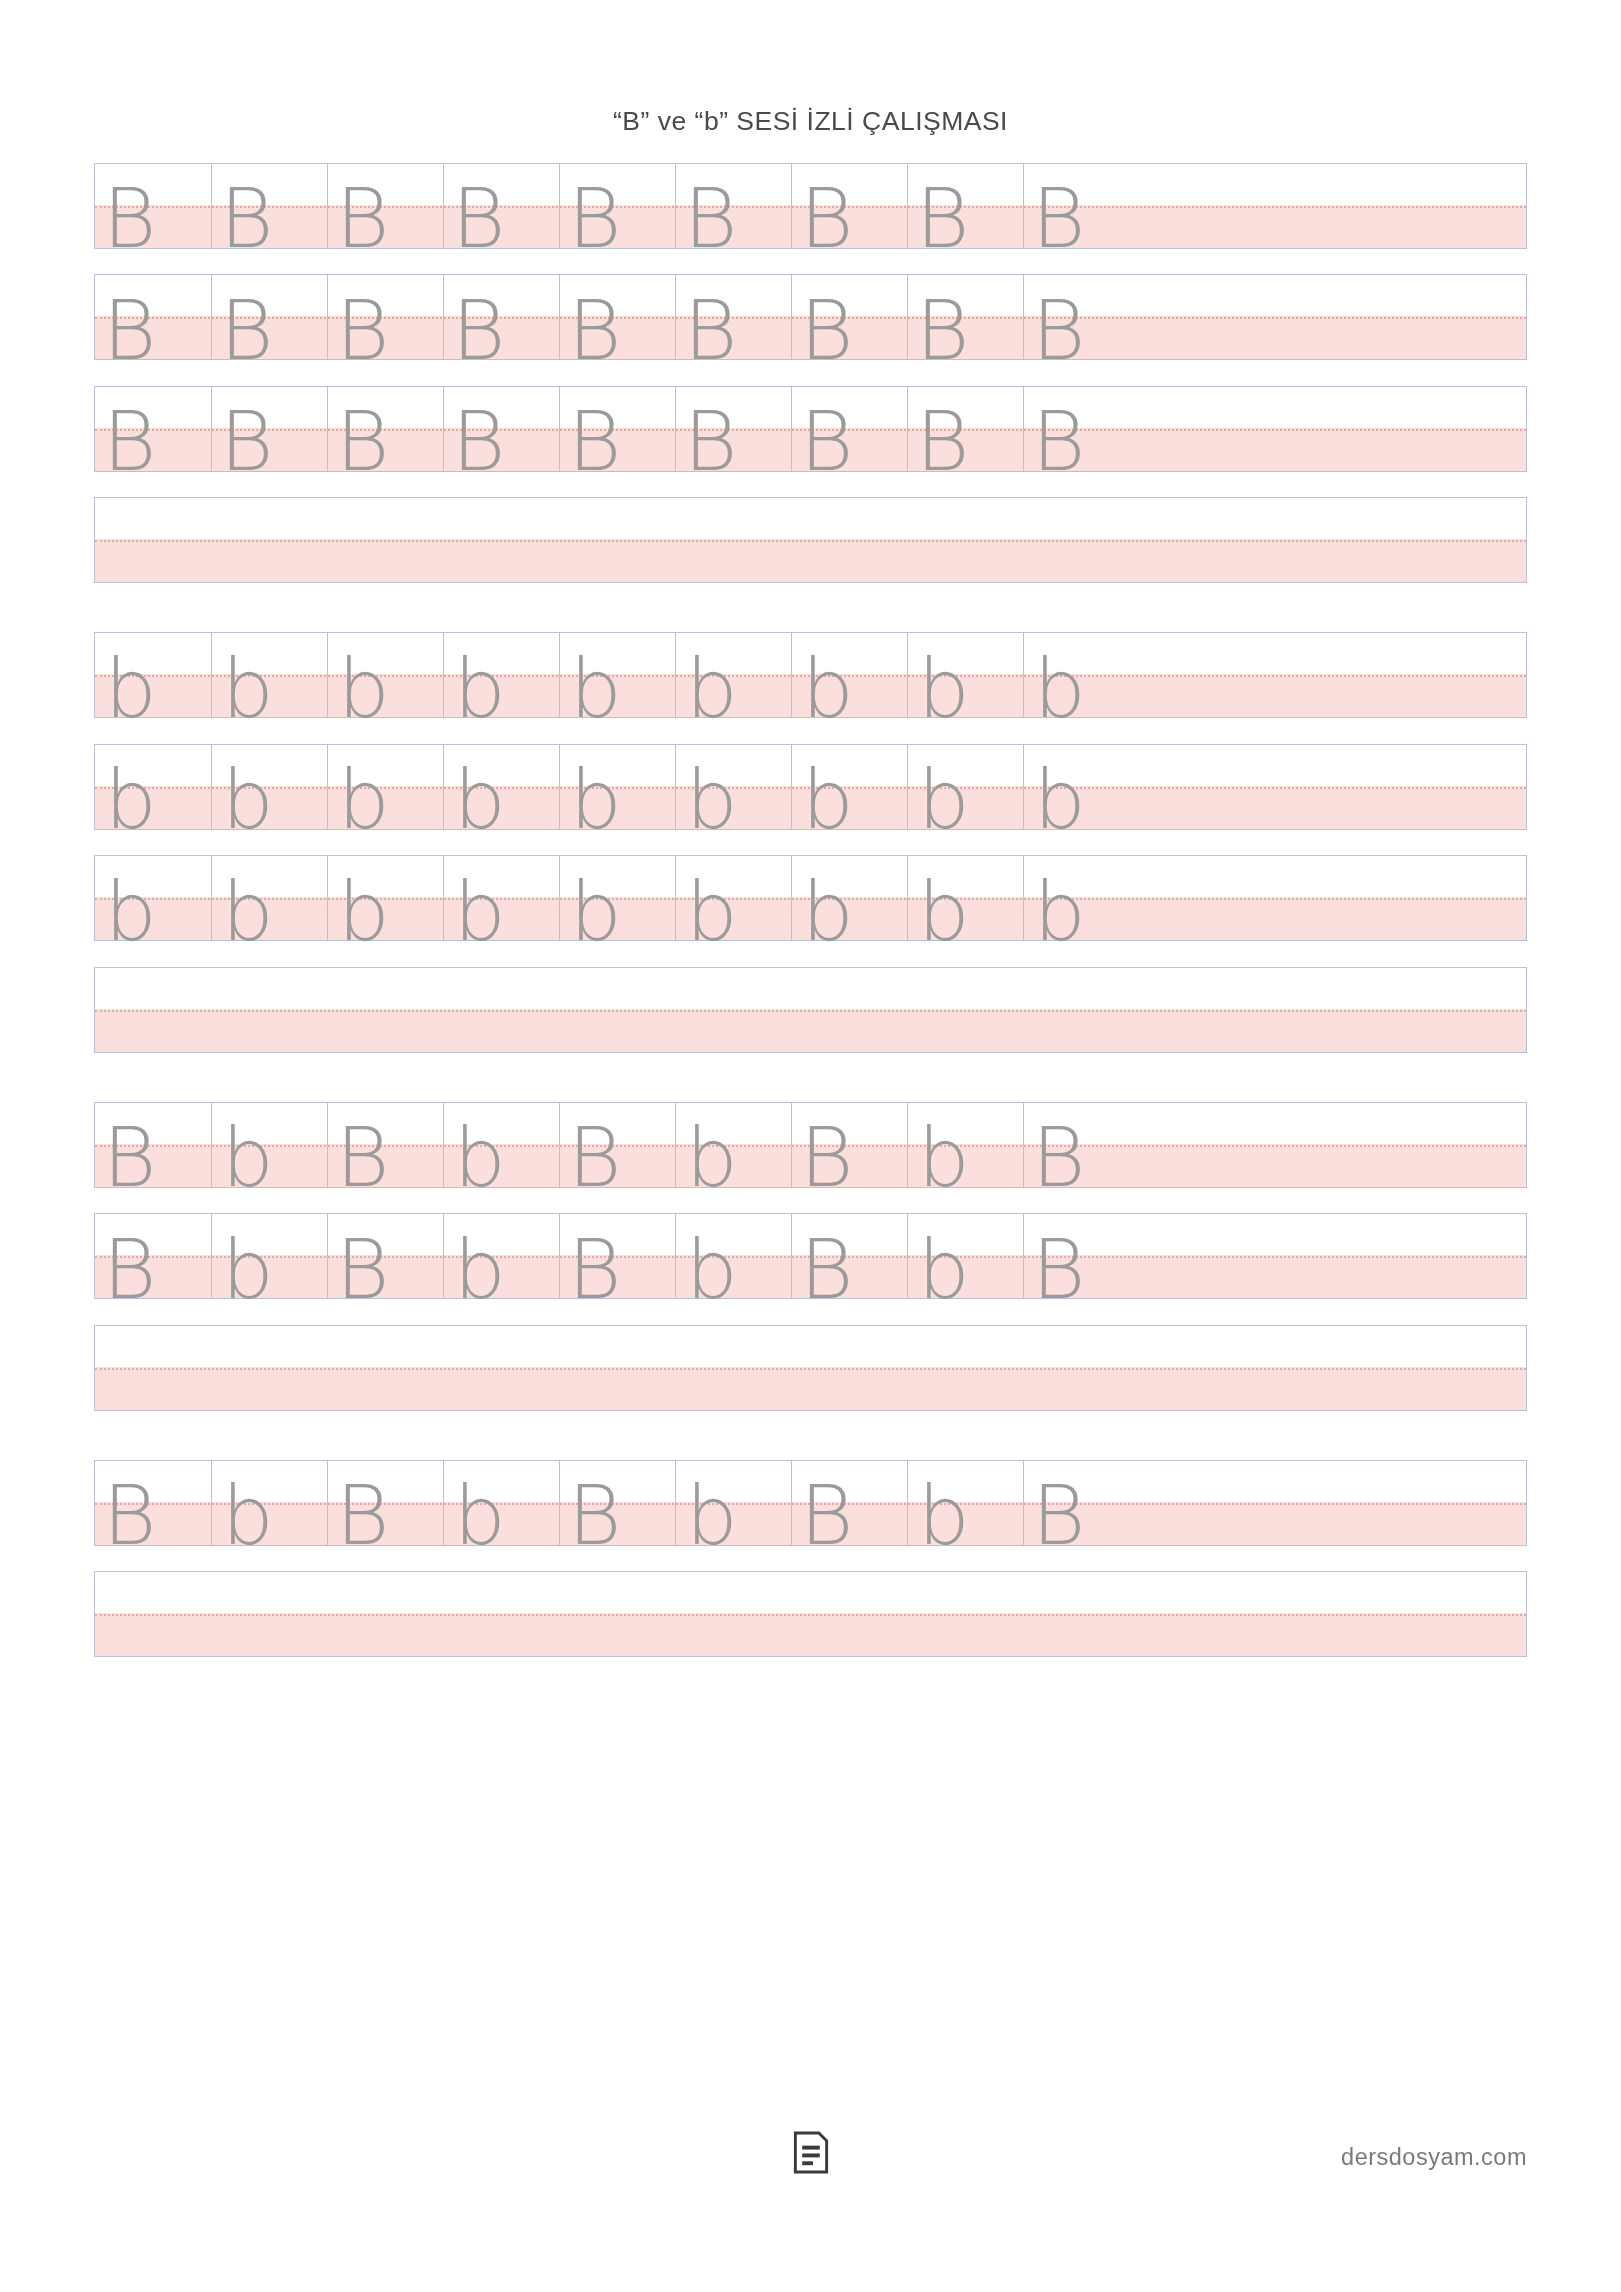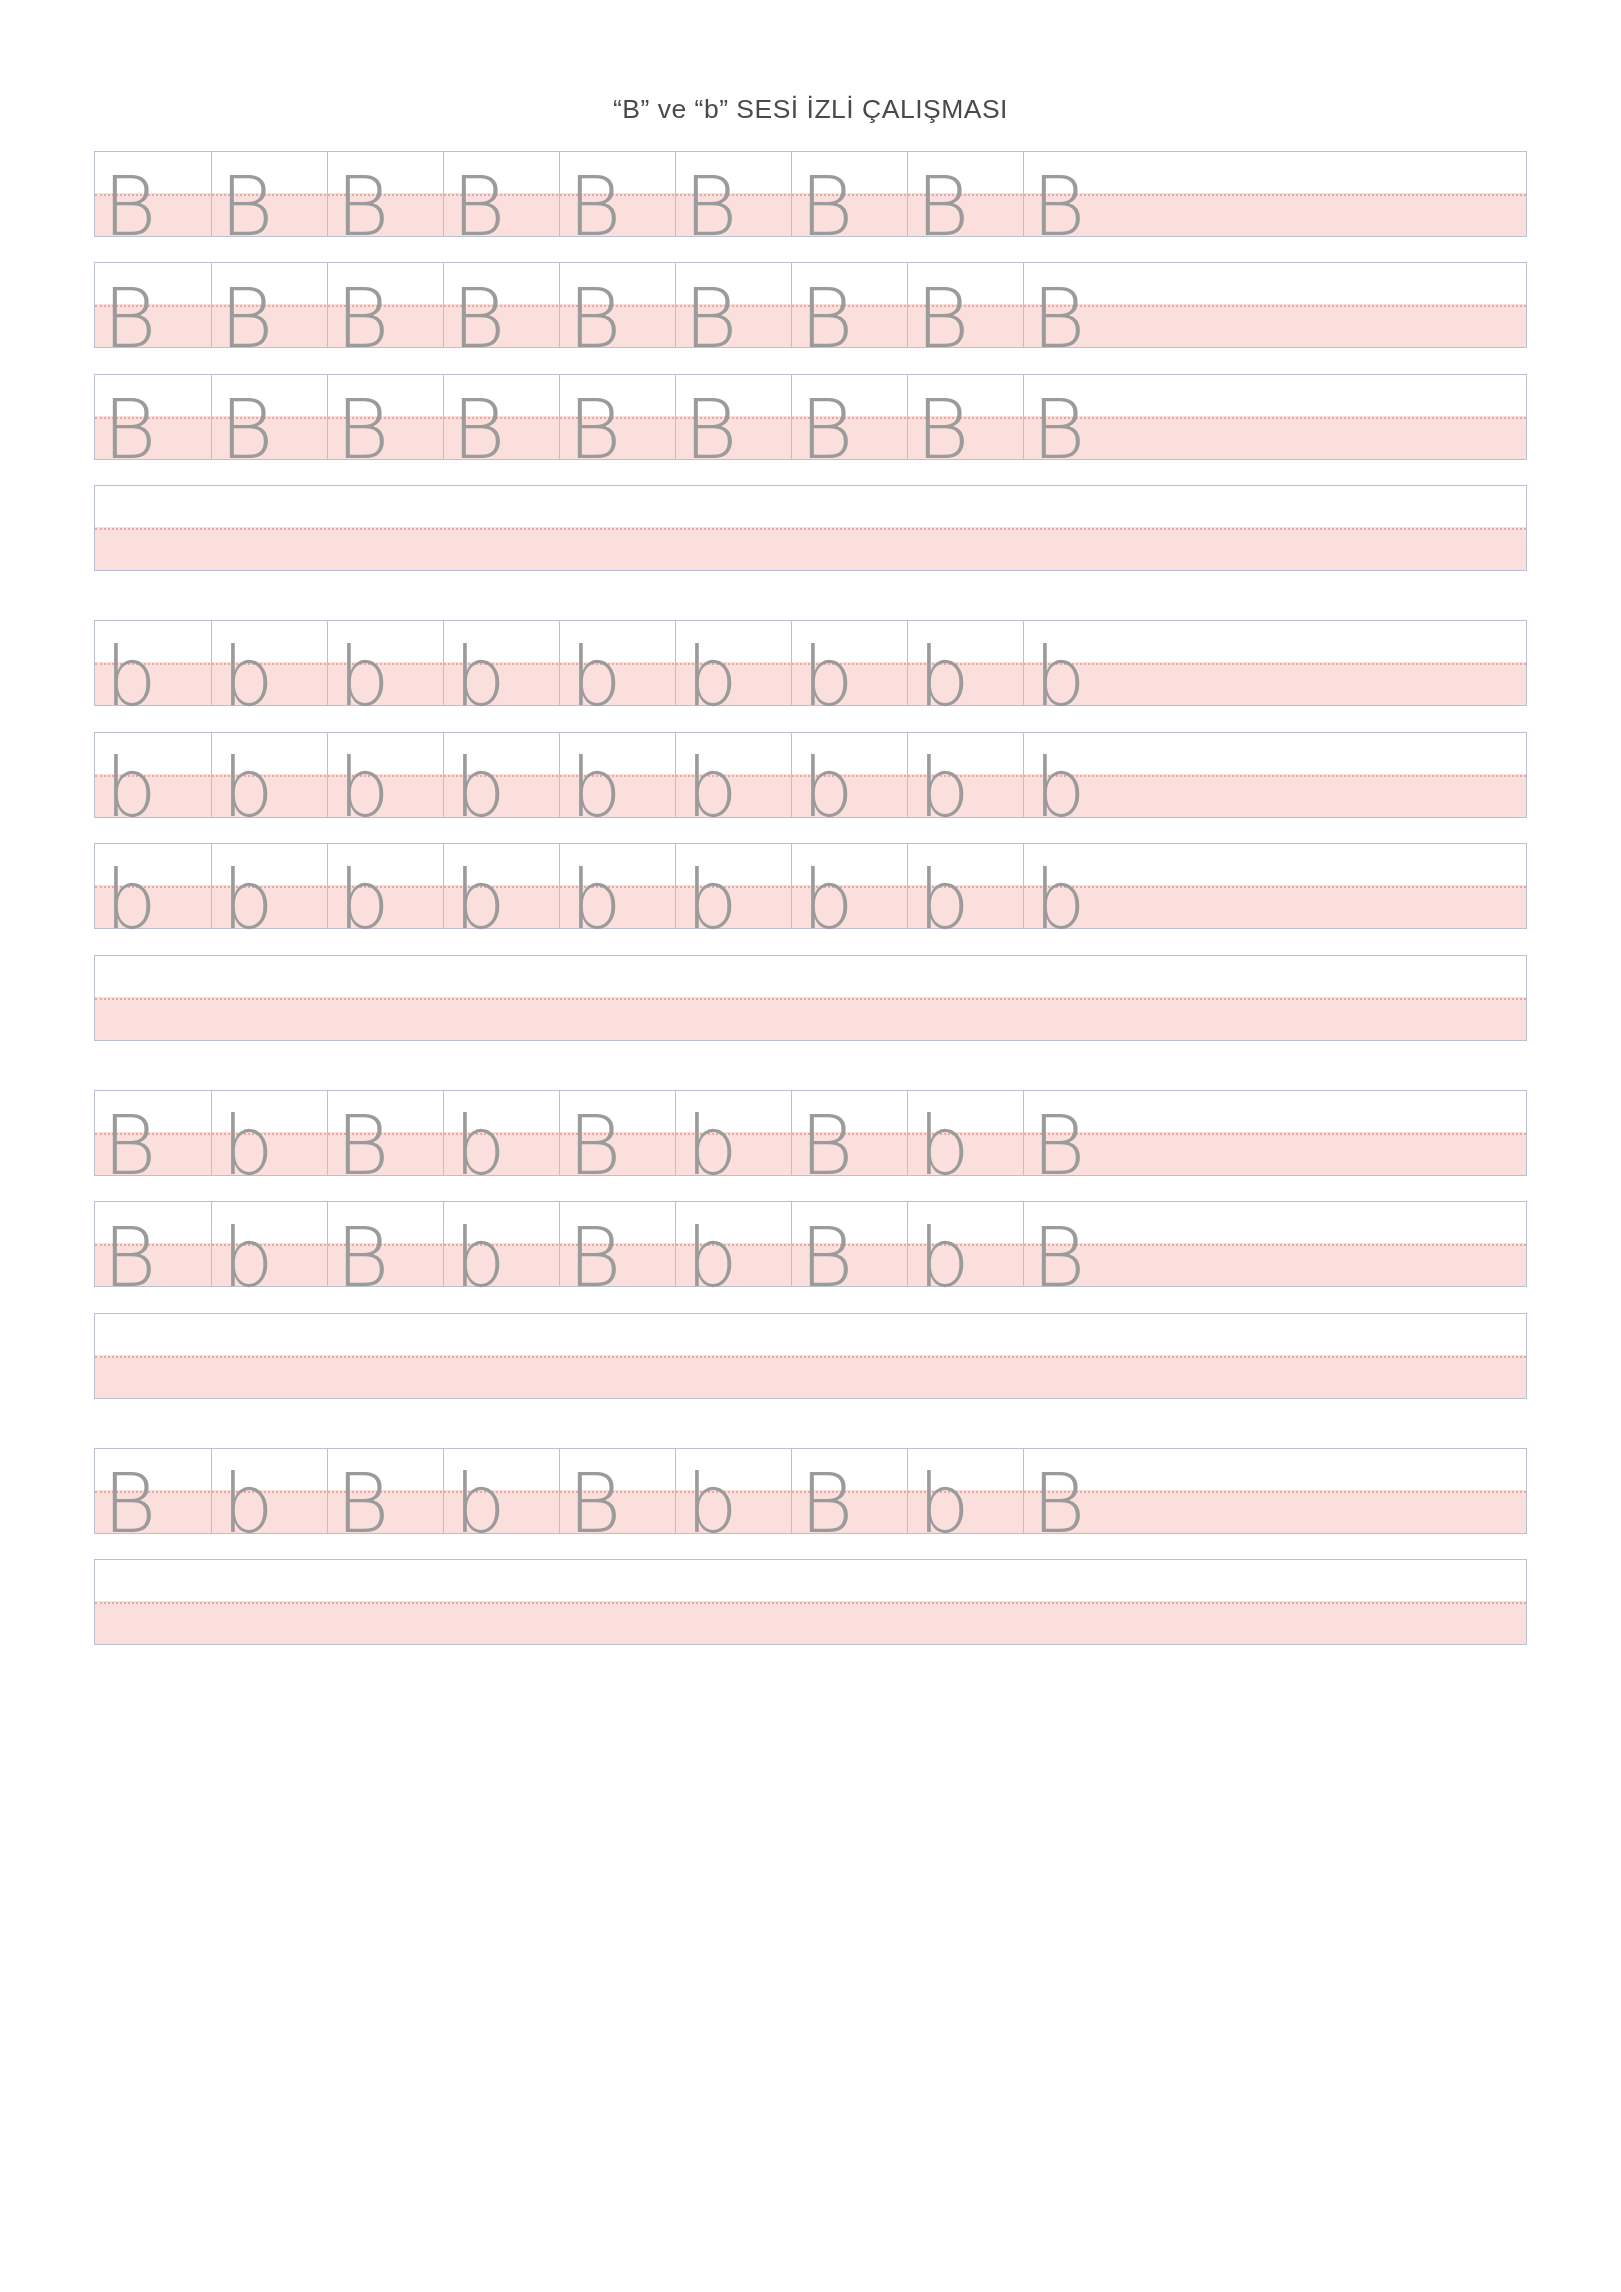--- a/index.html
+++ b/index.html
@@ -21,21 +21,21 @@
     height: 2293px;
     box-sizing: border-box;
   }
 
   .worksheet-title {
     text-align: center;
     font-size: 26.5px;
     letter-spacing: 0.5px;
     color: #4a4a4a;
     font-weight: 400;
-    margin: 0;
+    margin: 12px;
     padding-top: 94px;
     font-family: "Liberation Sans", sans-serif;
   }
 
   .rows {
     margin-top: 25.5px;
     padding-left: 94px;
     padding-right: 94px;
   }
 
@@ -452,15 +452,26 @@
           </div>
         </div>
       </div>
       <div class="line-row">
         <div class="xband"></div>
         <div class="midline"></div>
       </div>
       <div class="group-gap"></div>
     </div>
 
+  <footer>
+    <span class="logo-mark">
+      <svg width="43" height="45" viewBox="0 0 44 46" xmlns="http://www.w3.org/2000/svg">
+        <path d="M6 3 H30 L38 11 V43 H6 Z" fill="none" stroke="#3a3a3a" stroke-width="3"></path>
+        <rect x="13" y="16" width="18" height="4" fill="#3a3a3a"></rect>
+        <rect x="13" y="24" width="18" height="4" fill="#3a3a3a"></rect>
+        <rect x="13" y="32" width="11" height="4" fill="#3a3a3a"></rect>
+      </svg>
+    </span>
+    <span class="site-name">dersdosyam.com</span>
+  </footer>
 
 </div>
 
 
 </body></html>

